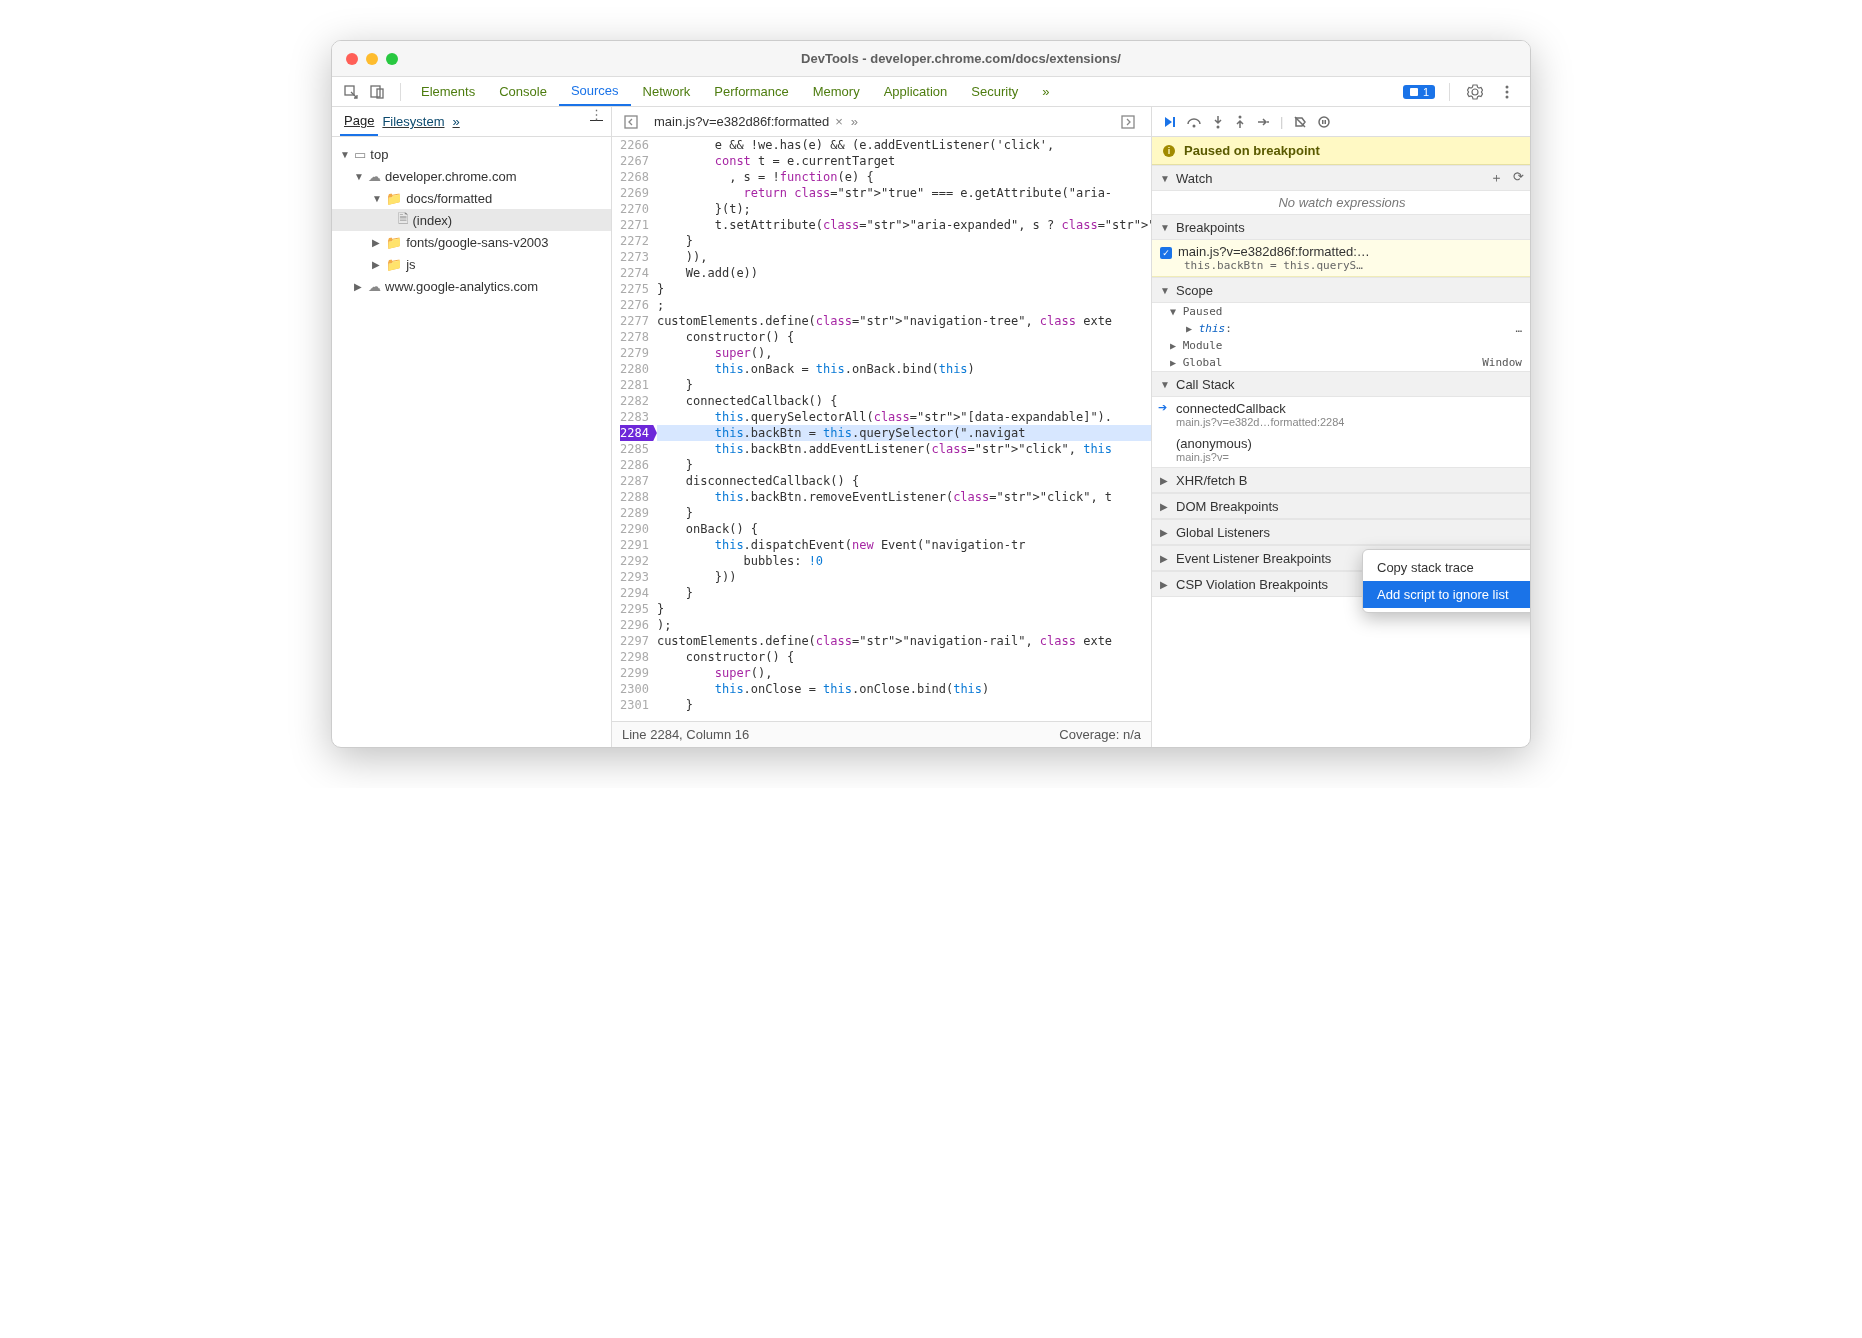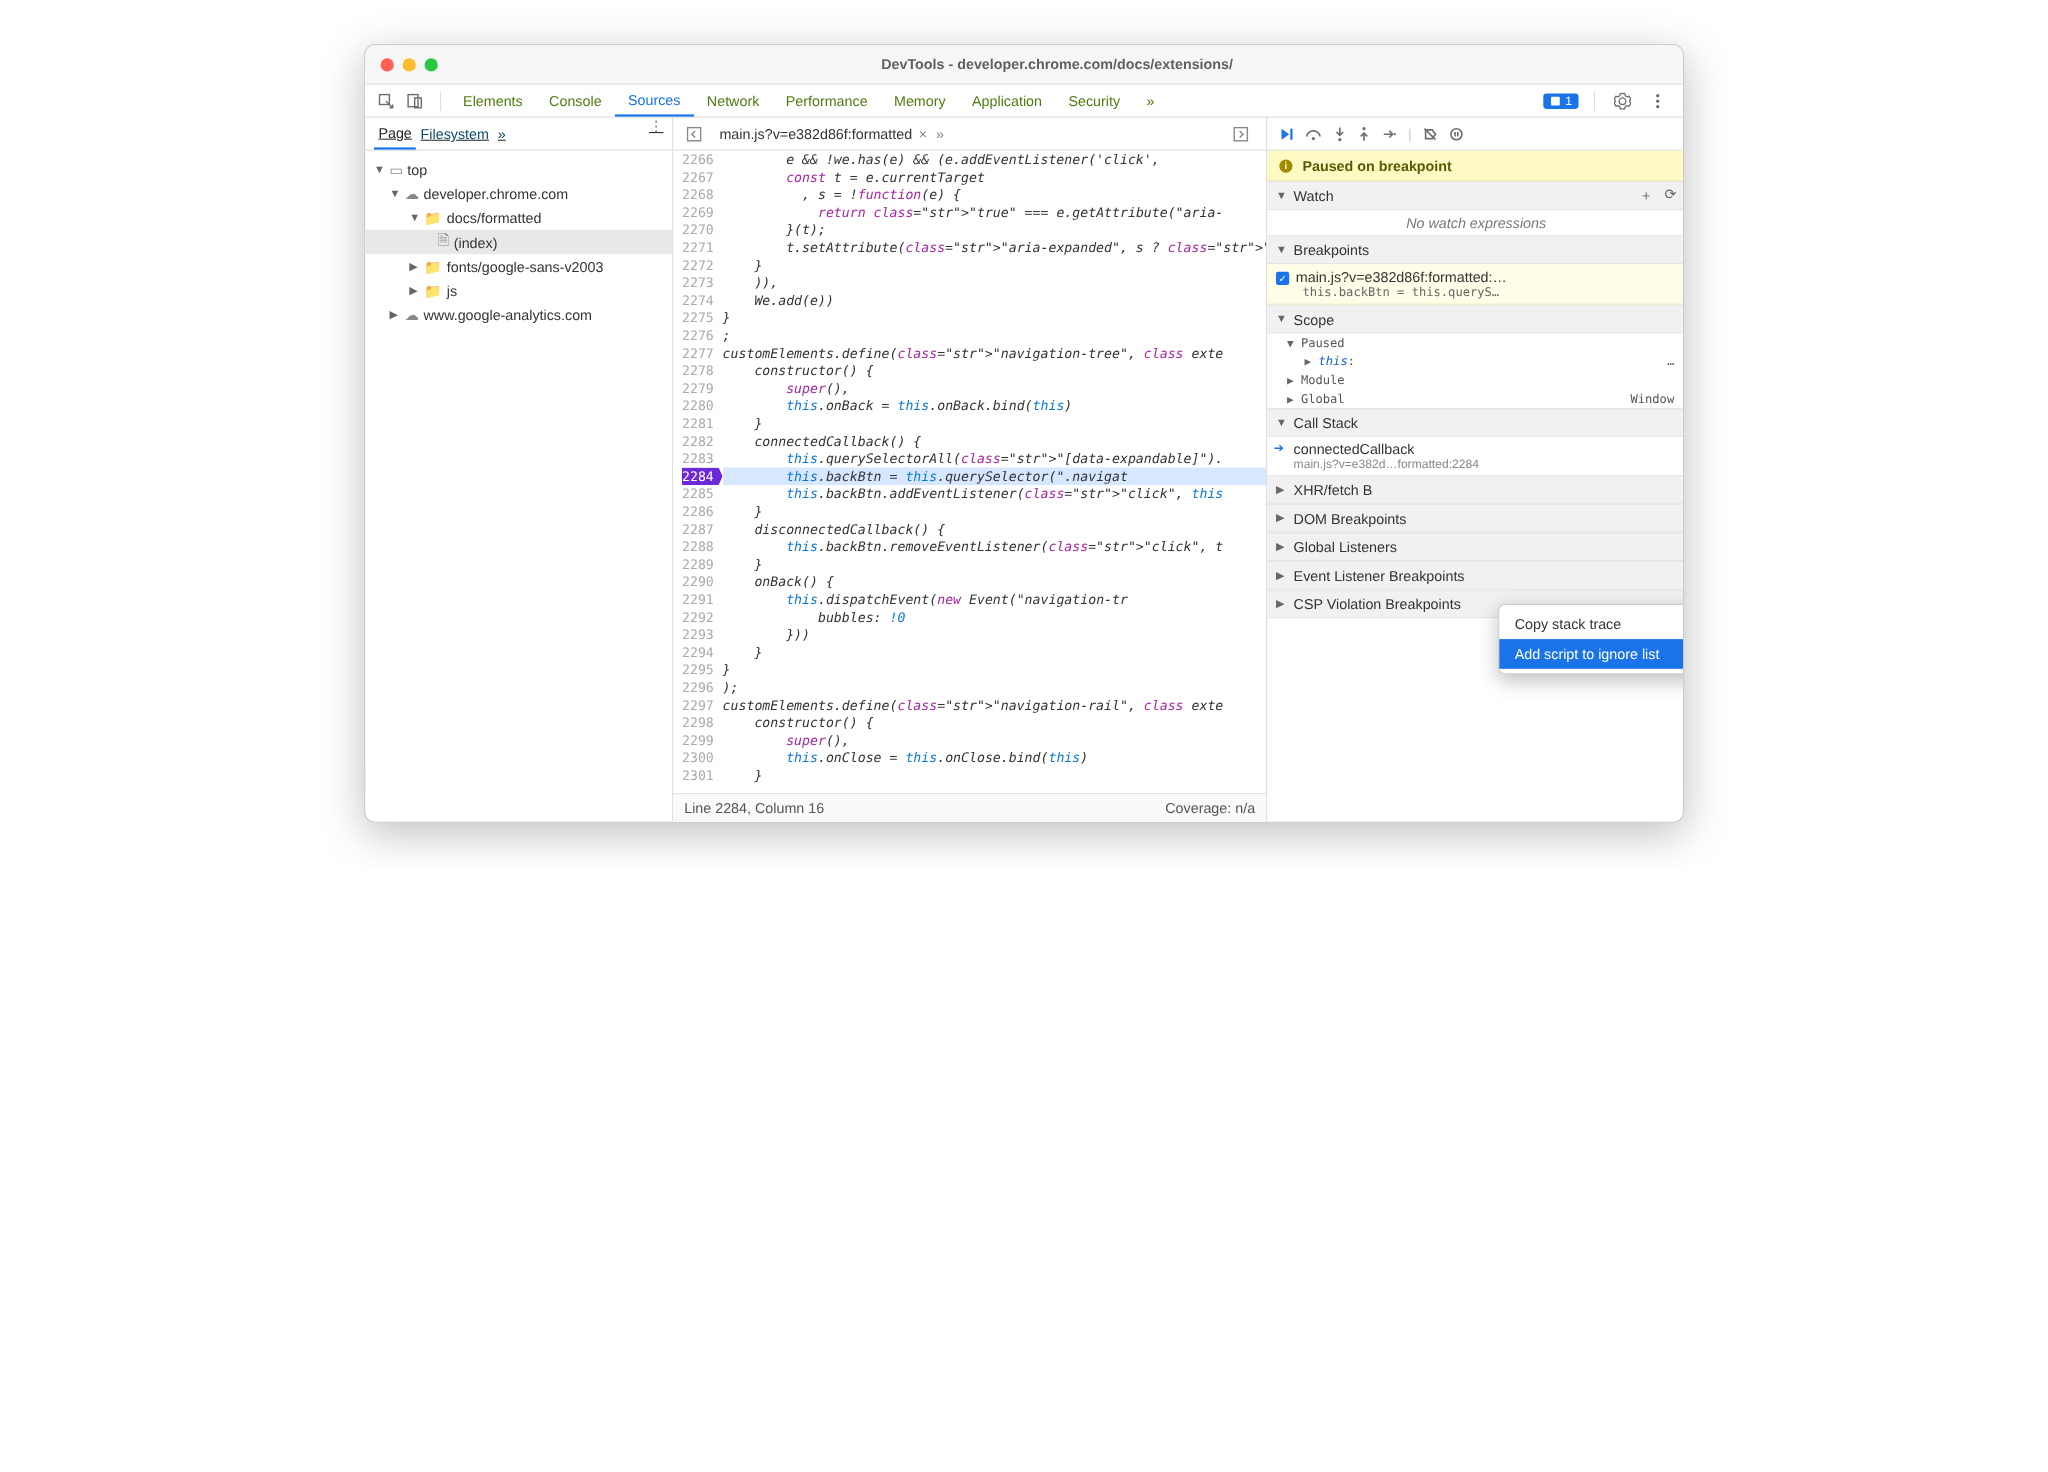--- a/index.html
+++ b/index.html
@@ -31,21 +31,21 @@
   .folder { color: #4f87d9; }
   .cloud { color: #888; }
   .page-icon { color: #888; }
   
   .center { border-right: 1px solid #ddd; display: flex; flex-direction: column; min-width: 0; }
   .editor-tabs { height: 30px; display: flex; align-items: center; border-bottom: 1px solid #ddd; padding: 0 8px; gap: 8px; }
   .ed-tab { display: flex; align-items: center; gap: 6px; color: #333; }
   .ed-close { color: #888; }
   .editor { flex: 1; display: flex; font-family: Menlo, Consolas, monospace; font-size: 12px; line-height: 16px; overflow: hidden; position: relative; }
   .gutter { text-align: right; color: #aaa; padding: 0 8px; background: #fff; user-select: none; }
-  .code { white-space: pre; overflow: hidden; font-style: italic; }
+  .code { white-space: pre; overflow: hidden; }
   .code .kw { color: #a626a4; }
   .code .this { color: #0b7ad6; }
   .code .lit { color: #0b7ad6; }
   .code-row { height: 16px; }
   .gutter-row { height: 16px; }
   .bp-line { background: #d7e7ff; }
   .bp-gutter { background: #6d28d9; color: #fff; padding-right: 8px; margin-right: -8px; clip-path: polygon(0 0, 90% 0, 100% 50%, 90% 100%, 0 100%); }
   .editor-status { height: 26px; border-top: 1px solid #ddd; display: flex; align-items: center; padding: 0 10px; color: #555; background: #fafafa; }
   .editor-status .cov { margin-left: auto; }
   
@@ -342,20 +342,24 @@
       </div>
 
       <div class="section-h">
           <span class="sec-tri">▼</span>
           <span>Call Stack</span>
         </div>
       <div class="callframe active">
         <div>connectedCallback</div>
         <div class="loc">main.js?v=e382d…formatted:2284</div>
       </div>
+      <div class="callframe">
+        <div>(anonymous)</div>
+        <div class="loc">main.js?v=</div>
+      </div>
 
       <div class="section-h">
           <span class="sec-tri">▶</span>
           <span>XHR/fetch B</span>
         </div>
       <div class="section-h">
           <span class="sec-tri">▶</span>
           <span>DOM Breakpoints</span>
         </div>
       <div class="section-h">

